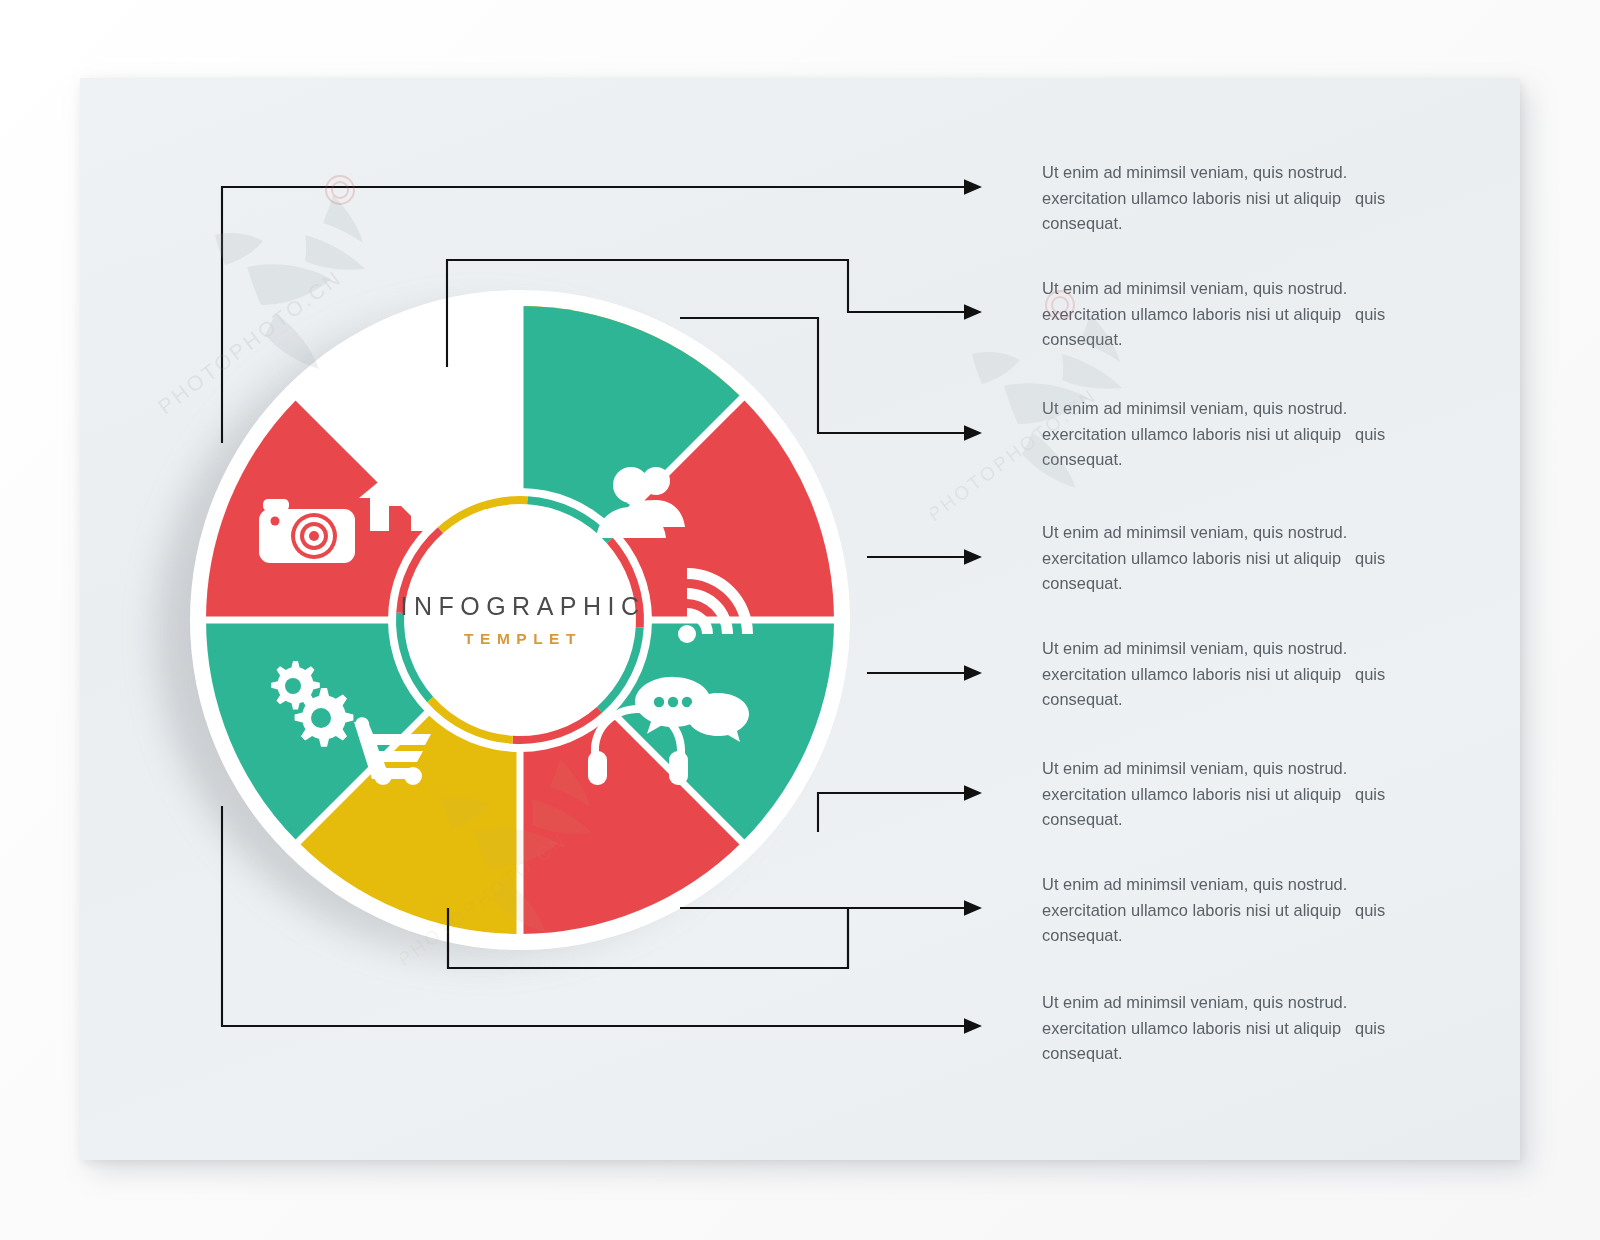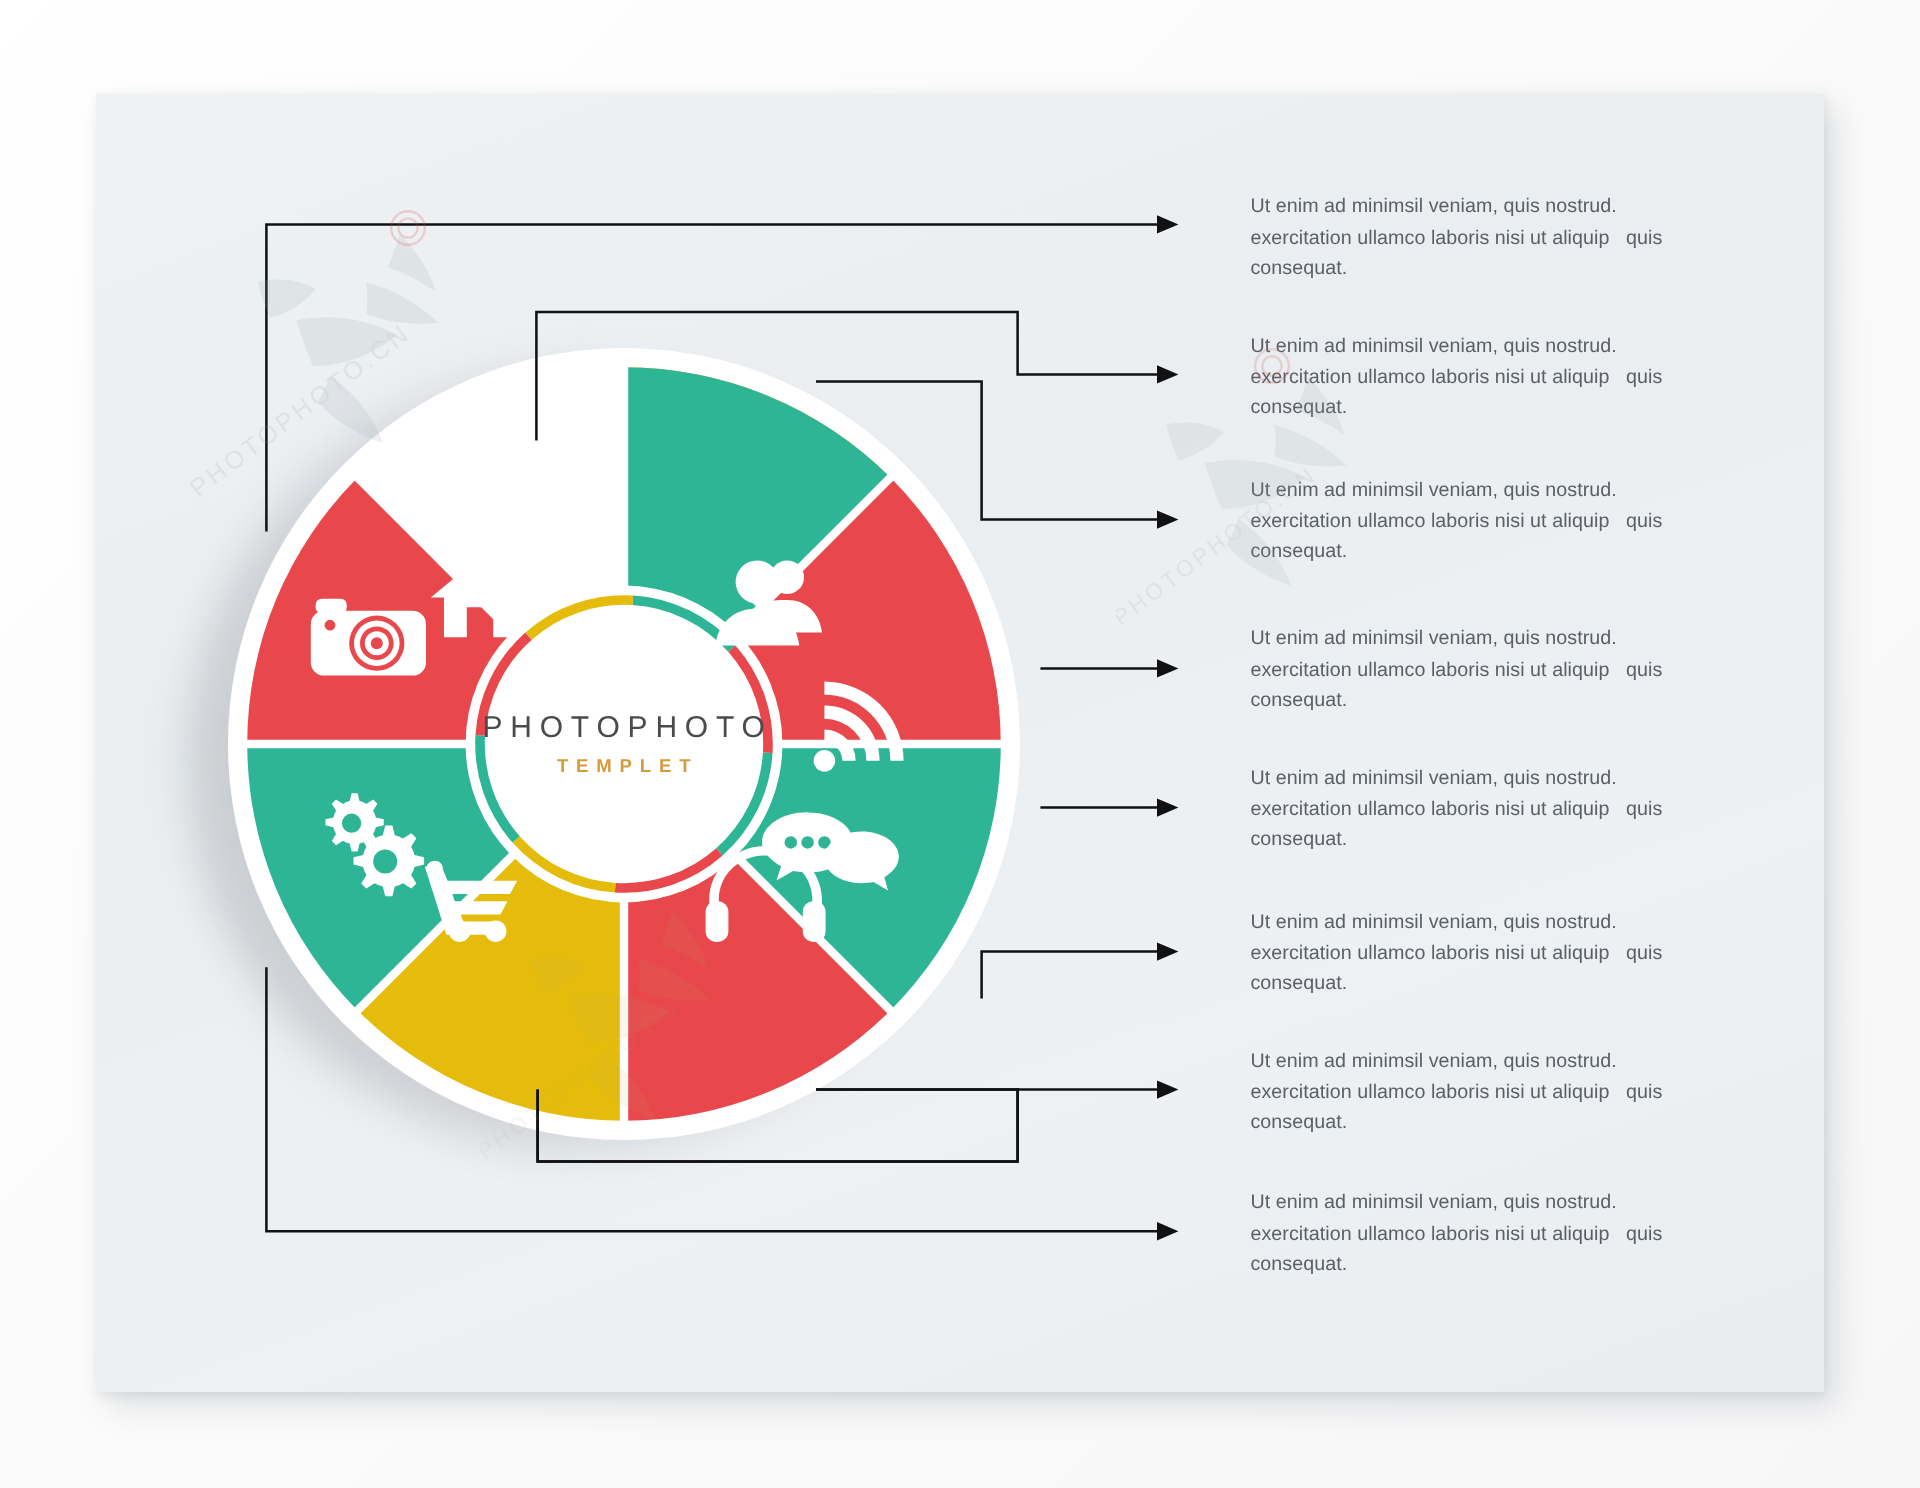--- a/index.html
+++ b/index.html
@@ -248,21 +248,21 @@
         <circle cx="7" cy="3" r="23" fill="#E8474B"></circle>
         <circle cx="7" cy="3" r="19" fill="#ffffff"></circle>
         <circle cx="7" cy="3" r="14" fill="#E8474B"></circle>
         <circle cx="7" cy="3" r="10" fill="#ffffff"></circle>
         <circle cx="7" cy="3" r="5" fill="#E8474B"></circle>
         <circle cx="-32" cy="-12" r="4.5" fill="#E8474B"></circle>
       </g>
     </svg>
 
     <div id="center-title">
-      <div class="t1">PHOTOPHOTO</div>
+      <div class="t1">INFOGRAPHIC</div>
       <div class="t2">TEMPLET</div>
     </div>
   </div>
 
   <svg id="connectors" viewBox="0 0 1600 1240">
     <defs>
       <marker id="arrowhead" markerWidth="9" markerHeight="9" refX="0.5" refY="4.3" orient="auto" markerUnits="strokeWidth">
         <path d="M0,0.6 L8.6,4.3 L0,8 Z" fill="#111111"></path>
       </marker>
     </defs>

